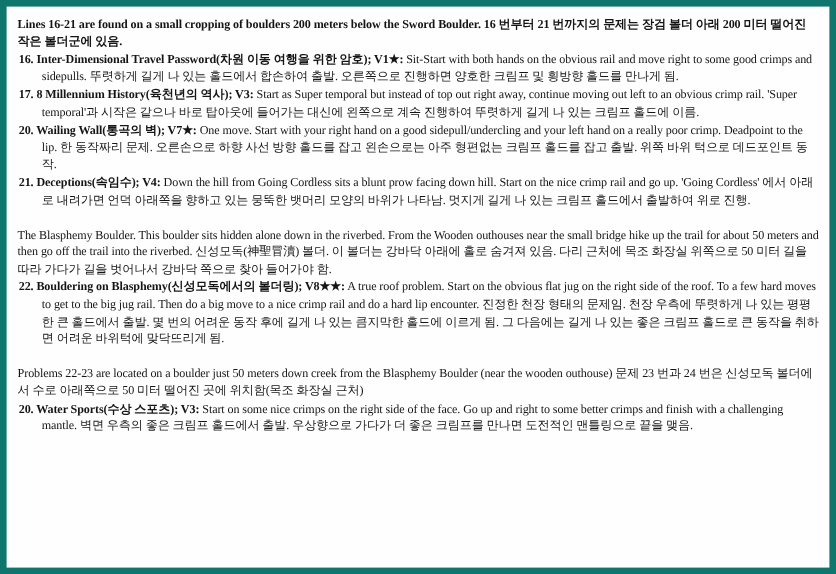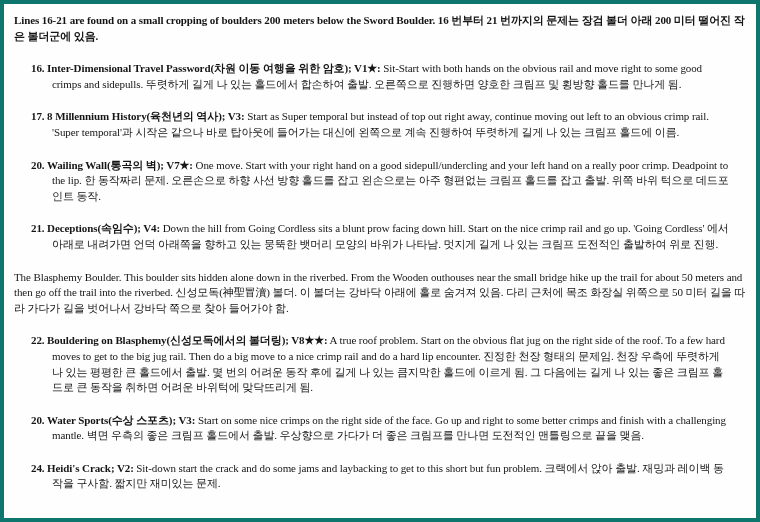--- a/index.html
+++ b/index.html
@@ -6,39 +6,39 @@
   html, body {
     margin: 0;
     padding: 0;
     background: #ffffff;
   }
   .page {
     position: relative;
     width: 760px;
     height: 522px;
     background: #fefefe;
-    border: 4px solid #0f766e;
+    border: 6px solid #0f766e;
     padding: 9px 8px 0 10px;
     overflow: hidden;
     font-family: "Liberation Serif", "DejaVu Serif", serif;
     font-size: 11px;
     line-height: 15.6px;
     color: #151515;
     letter-spacing: -0.1px;
   }
   .para {
     font-weight: bold;
     margin: 0;
   }
   .section-para {
     font-weight: normal;
     margin: 16px 0 0 0;
   }
   .problem {
-    margin: 17px;
+    margin: 1px;
     padding-left: 21px;
     text-indent: -21px;
   }
   .problem .title {
     font-weight: bold;
   }
   .problem .body {
     font-weight: normal;
   }
 </style>
@@ -57,31 +57,29 @@
     <span class="title">17. 8 Millennium History(육천년의 역사); V3:</span><span class="body"> Start as Super temporal but instead of top out right away, continue moving out left to an obvious crimp rail. 'Super temporal'과 시작은 같으나 바로 탑아웃에 들어가는 대신에 왼쪽으로 계속 진행하여 뚜렷하게 길게 나 있는 크림프 홀드에 이름.</span>
   </div>
 
 
   <div class="problem">
     <span class="title">20. Wailing Wall(통곡의 벽); V7★:</span><span class="body"> One move.  Start with your right hand on a good sidepull/undercling and your left hand on a really poor crimp.  Deadpoint to the lip. 한 동작짜리 문제. 오른손으로 하향 사선 방향 홀드를 잡고 왼손으로는 아주 형편없는 크림프 홀드를 잡고 출발. 위쪽 바위 턱으로 데드포인트 동작.</span>
   </div>
 
 
   <div class="problem">
-    <span class="title">21. Deceptions(속임수); V4:</span><span class="body"> Down the hill from Going Cordless sits a blunt prow facing down hill.  Start on the nice crimp rail and go up. 'Going Cordless' 에서 아래로 내려가면 언덕 아래쪽을 향하고 있는 뭉뚝한 뱃머리 모양의 바위가 나타남. 멋지게 길게 나 있는 크림프 도전적인 출발하여 위로 진행.</span>
+    <span class="title">21. Deceptions(속임수); V4:</span><span class="body"> Down the hill from Going Cordless sits a blunt prow facing down hill.  Start on the nice crimp rail and go up. 'Going Cordless' 에서 아래로 내려가면 언덕 아래쪽을 향하고 있는 뭉뚝한 뱃머리 모양의 바위가 나타남. 멋지게 길게 나 있는 크림프 홀드에서 출발하여 위로 진행.</span>
   </div>
 
   <p class="section-para">The Blasphemy Boulder.  This boulder sits hidden alone down in the riverbed.  From the Wooden outhouses near the small bridge hike up the trail for about 50 meters and then go off the trail into the riverbed. 신성모독(神聖冒瀆) 볼더. 이 볼더는 강바닥 아래에 홀로 숨겨져 있음. 다리 근처에 목조 화장실 위쪽으로 50 미터 길을 따라 가다가 길을 벗어나서 강바닥 쪽으로 찾아 들어가야 함.</p>
 
   <div class="problem">
     <span class="title">22. Bouldering on Blasphemy(신성모독에서의 볼더링); V8★★:</span><span class="body"> A true roof problem.  Start on the obvious flat jug on the right side of the roof.  To a few hard moves to get to the big jug rail.  Then do a big move to a nice crimp rail and do a hard lip encounter. 진정한 천장 형태의 문제임. 천장 우측에 뚜렷하게 나 있는 평평한 큰 홀드에서 출발. 몇 번의 어려운 동작 후에 길게 나 있는 큼지막한 홀드에 이르게 됨. 그 다음에는 길게 나 있는 좋은 크림프 홀드로 큰 동작을 취하면 어려운 바위턱에 맞닥뜨리게 됨.</span>
   </div>
 
+  <p class="section-para">Problems 22-23 are located on a boulder just 50 meters down creek from the Blasphemy Boulder (near the wooden outhouse) 문제 23 번과 24 번은 신성모독 볼더에서 수로 아래쪽으로 50 미터 떨어진 곳에 위치함(목조 화장실 근처)</p>
 
   <div class="problem">
     <span class="title">20. Water Sports(수상 스포츠); V3:</span><span class="body"> Start on some nice crimps on the right side of the face.  Go up and right to some better crimps and finish with a challenging mantle. 벽면 우측의 좋은 크림프 홀드에서 출발. 우상향으로 가다가 더 좋은 크림프를 만나면 도전적인 맨틀링으로 끝을 맺음.</span>
   </div>
 
-  <div class="problem">
-    <span class="title">24. Heidi's Crack; V2:</span><span class="body"> Sit-down start the crack and do some jams and laybacking to get to this short but fun problem. 크랙에서 앉아 출발. 재밍과 레이백 동작을 구사함. 짧지만 재미있는 문제.</span>
-  </div>
 
 </div>
 
 </body></html>

